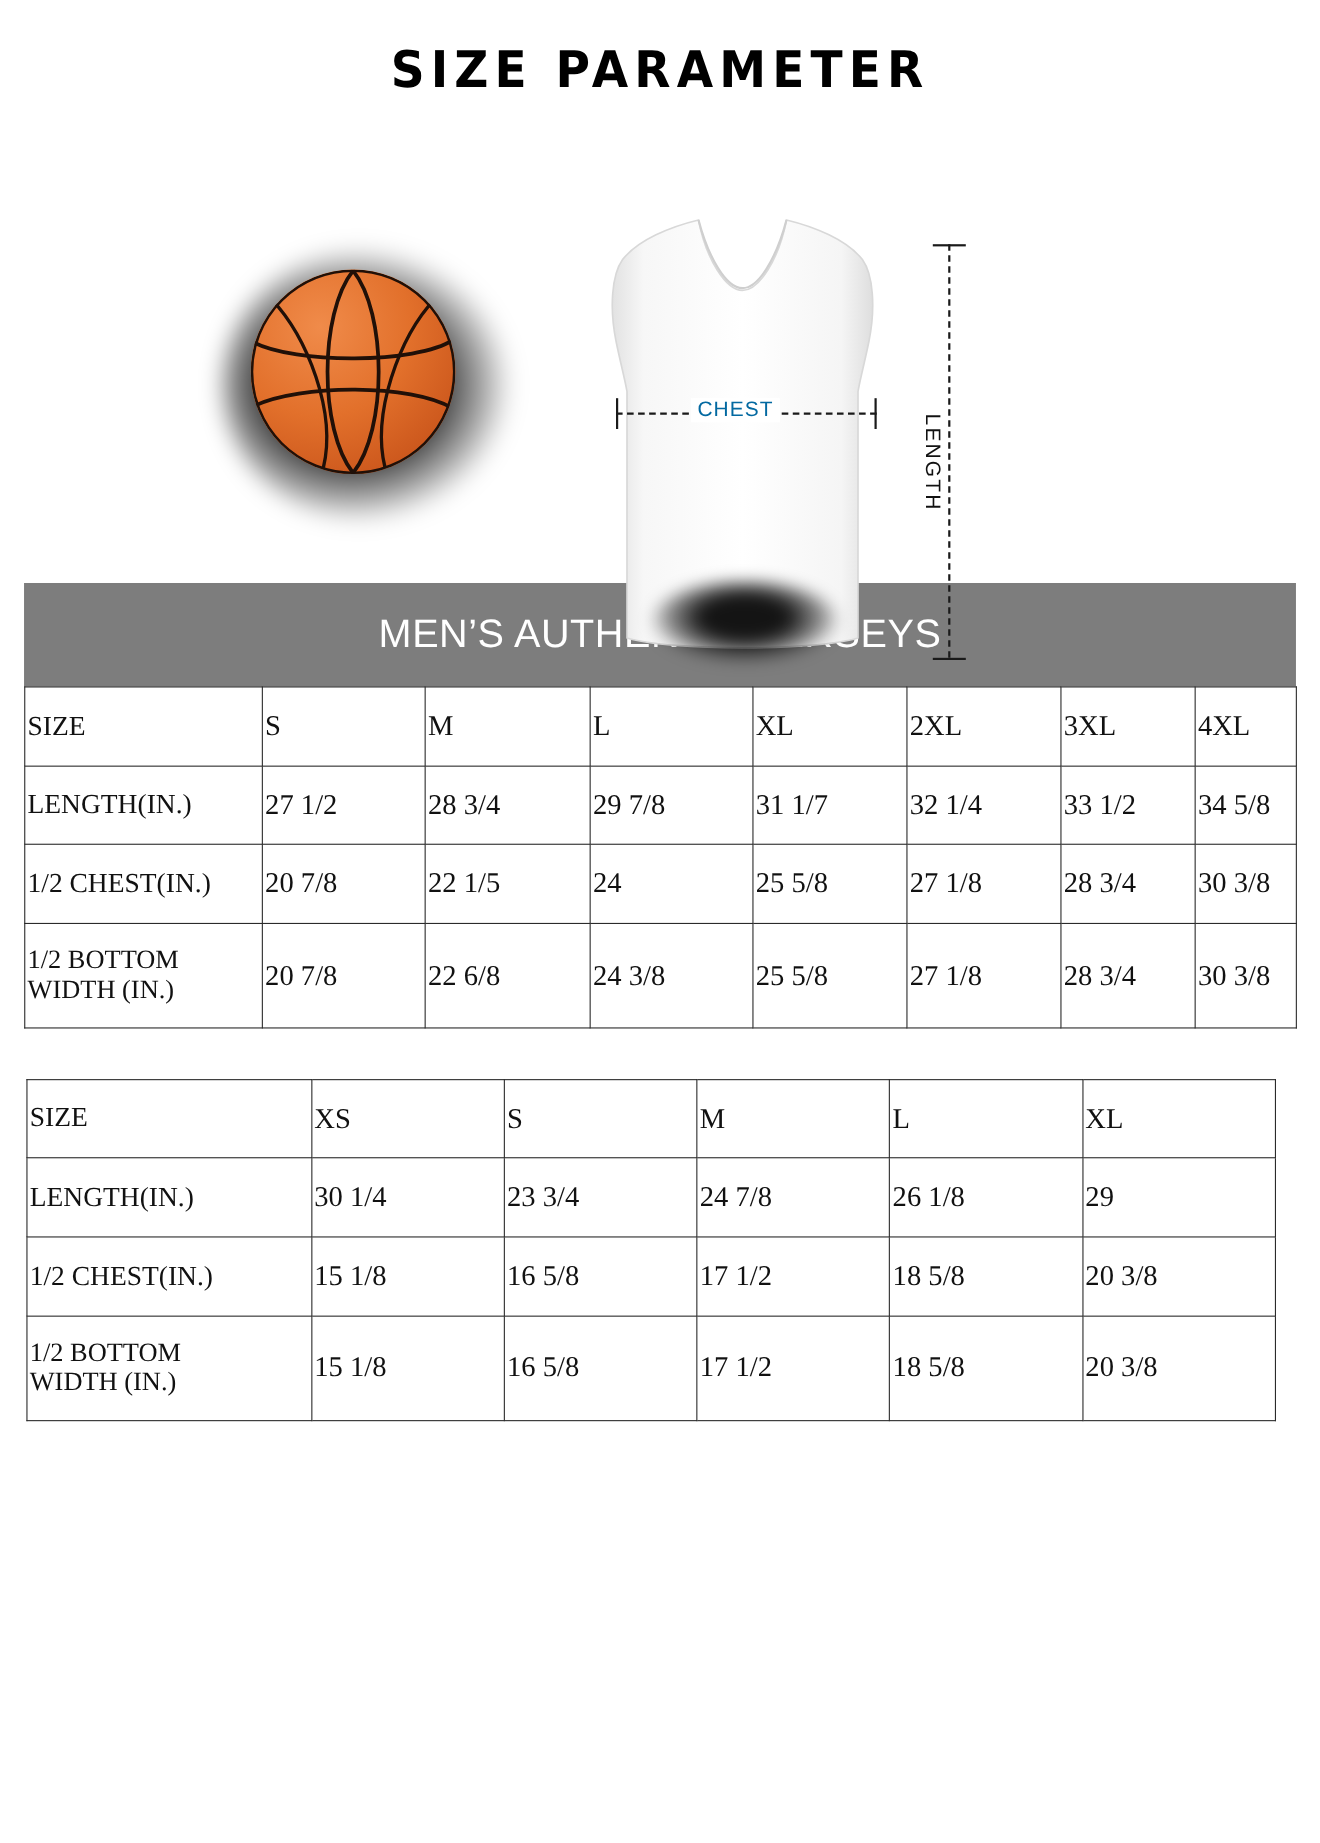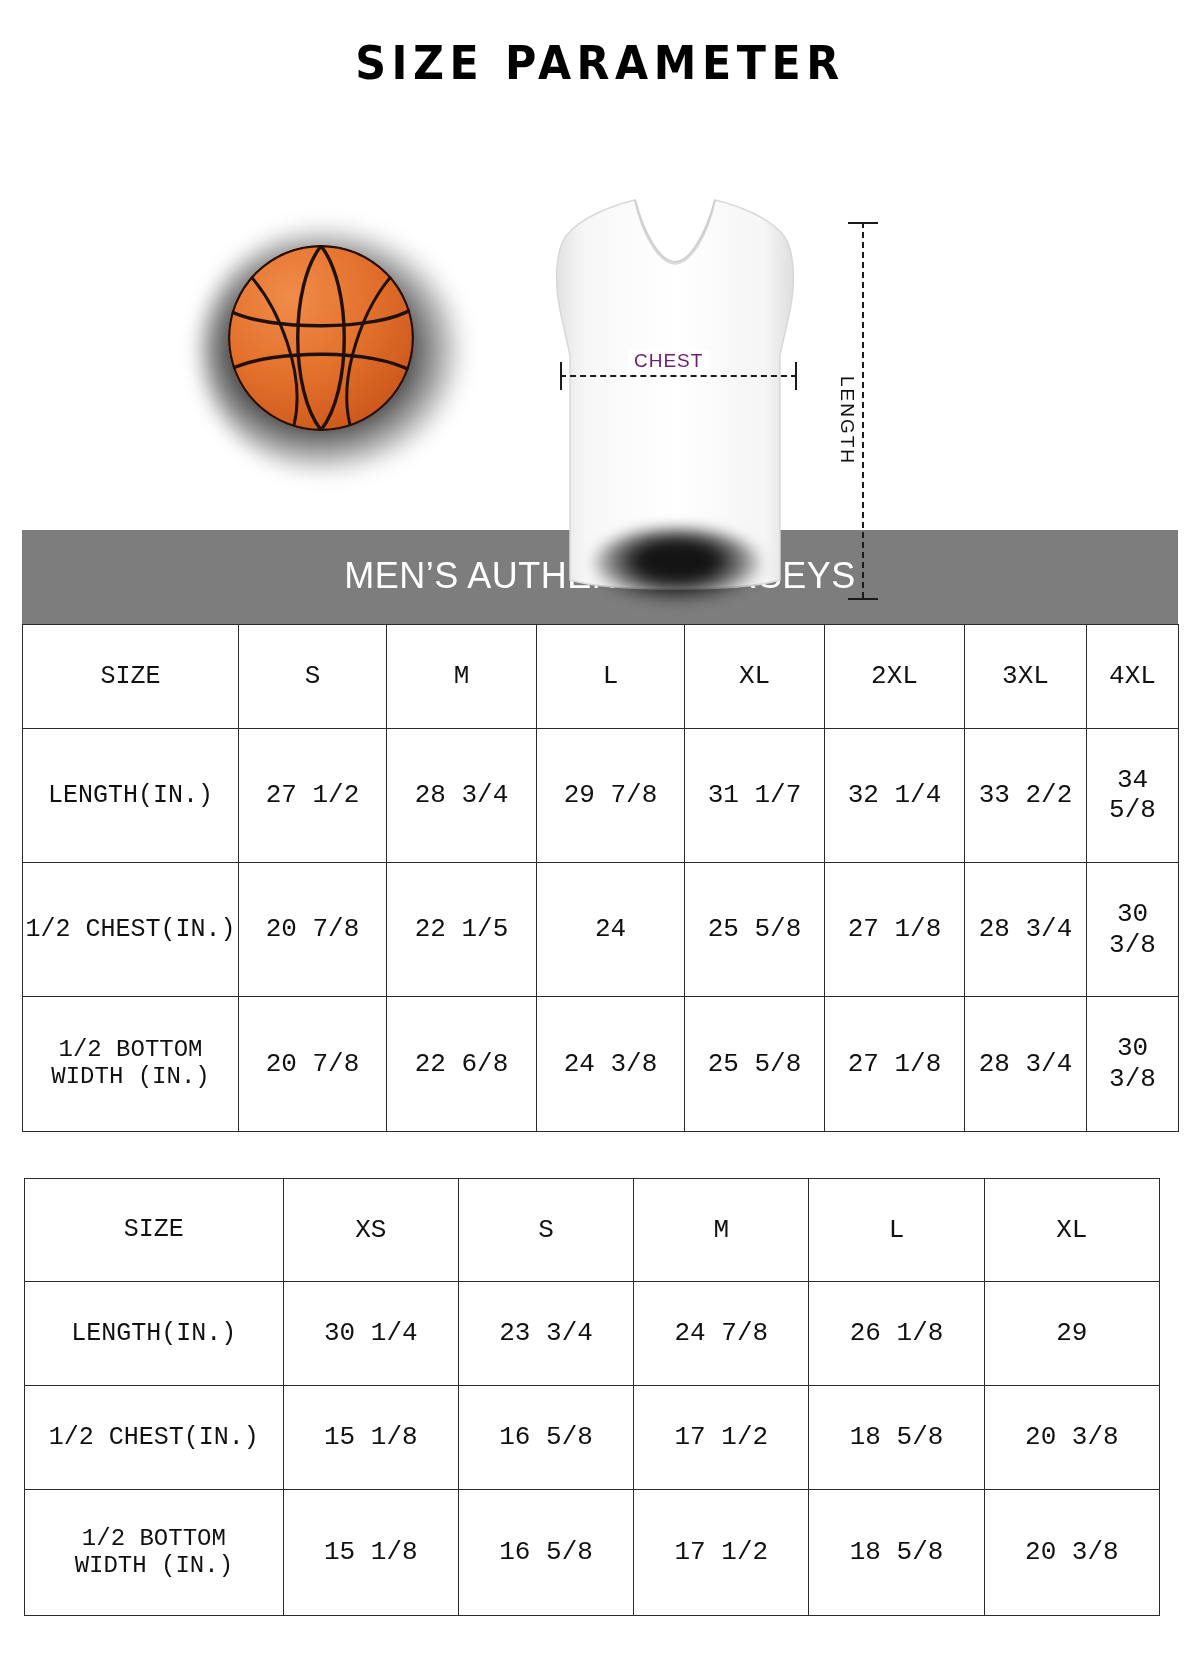--- a/index.html
+++ b/index.html
@@ -93,26 +93,26 @@
   .chest-line {
     position: absolute;
     left: 560px;
     top: 285px;
     width: 237px;
     border-top: 2px dashed #1a1a1a;
   }
   .chest-label {
     position: absolute;
     left: 628px;
-    top: 260px;
+    top: 272px;
     background: #ffffff;
     padding: 0 6px;
     font-size: 19px;
     letter-spacing: 1px;
-    color: #701a75;
+    color: #0369a1;
     font-family: "Liberation Sans", sans-serif;
   }
   .chest-cap-l, .chest-cap-r {
     position: absolute;
     top: 272px;
     width: 2px;
     height: 28px;
     background: #1a1a1a;
   }
   .chest-cap-l { left: 560px; }
@@ -161,25 +161,25 @@
     border: 1px solid #7d7d7d;
     box-sizing: border-box;
   }
   table {
     border-collapse: collapse;
     width: 100%;
     table-layout: fixed;
   }
   td {
     border: 1px solid #2b2b2b;
-    text-align: center;
+    text-align: left;
     font-size: 26px;
     color: #111111;
-    padding: 36px 2px;
-    font-family: Liberation Mono, monospace;
+    padding: 20px 2px;
+    font-family: Liberation Serif, serif;
     line-height: 1.18;
   }
   td.rowlabel {
     font-size: 25px;
     padding-left: 2px;
     padding-right: 2px;
   }
   td.two-line { line-height: 1.12; font-size: 24px; }
 
   
@@ -284,21 +284,21 @@
           <td>3XL</td>
           <td>4XL</td>
         </tr>
         <tr>
           <td class="rowlabel">LENGTH(IN.)</td>
           <td>27  1/2</td>
           <td>28  3/4</td>
           <td>29  7/8</td>
           <td>31  1/7</td>
           <td>32  1/4</td>
-          <td>33  2/2</td>
+          <td>33  1/2</td>
           <td>34  5/8</td>
         </tr>
         <tr>
           <td class="rowlabel">1/2 CHEST(IN.)</td>
           <td>20  7/8</td>
           <td>22  1/5</td>
           <td>24</td>
           <td>25  5/8</td>
           <td>27  1/8</td>
           <td>28  3/4</td>

